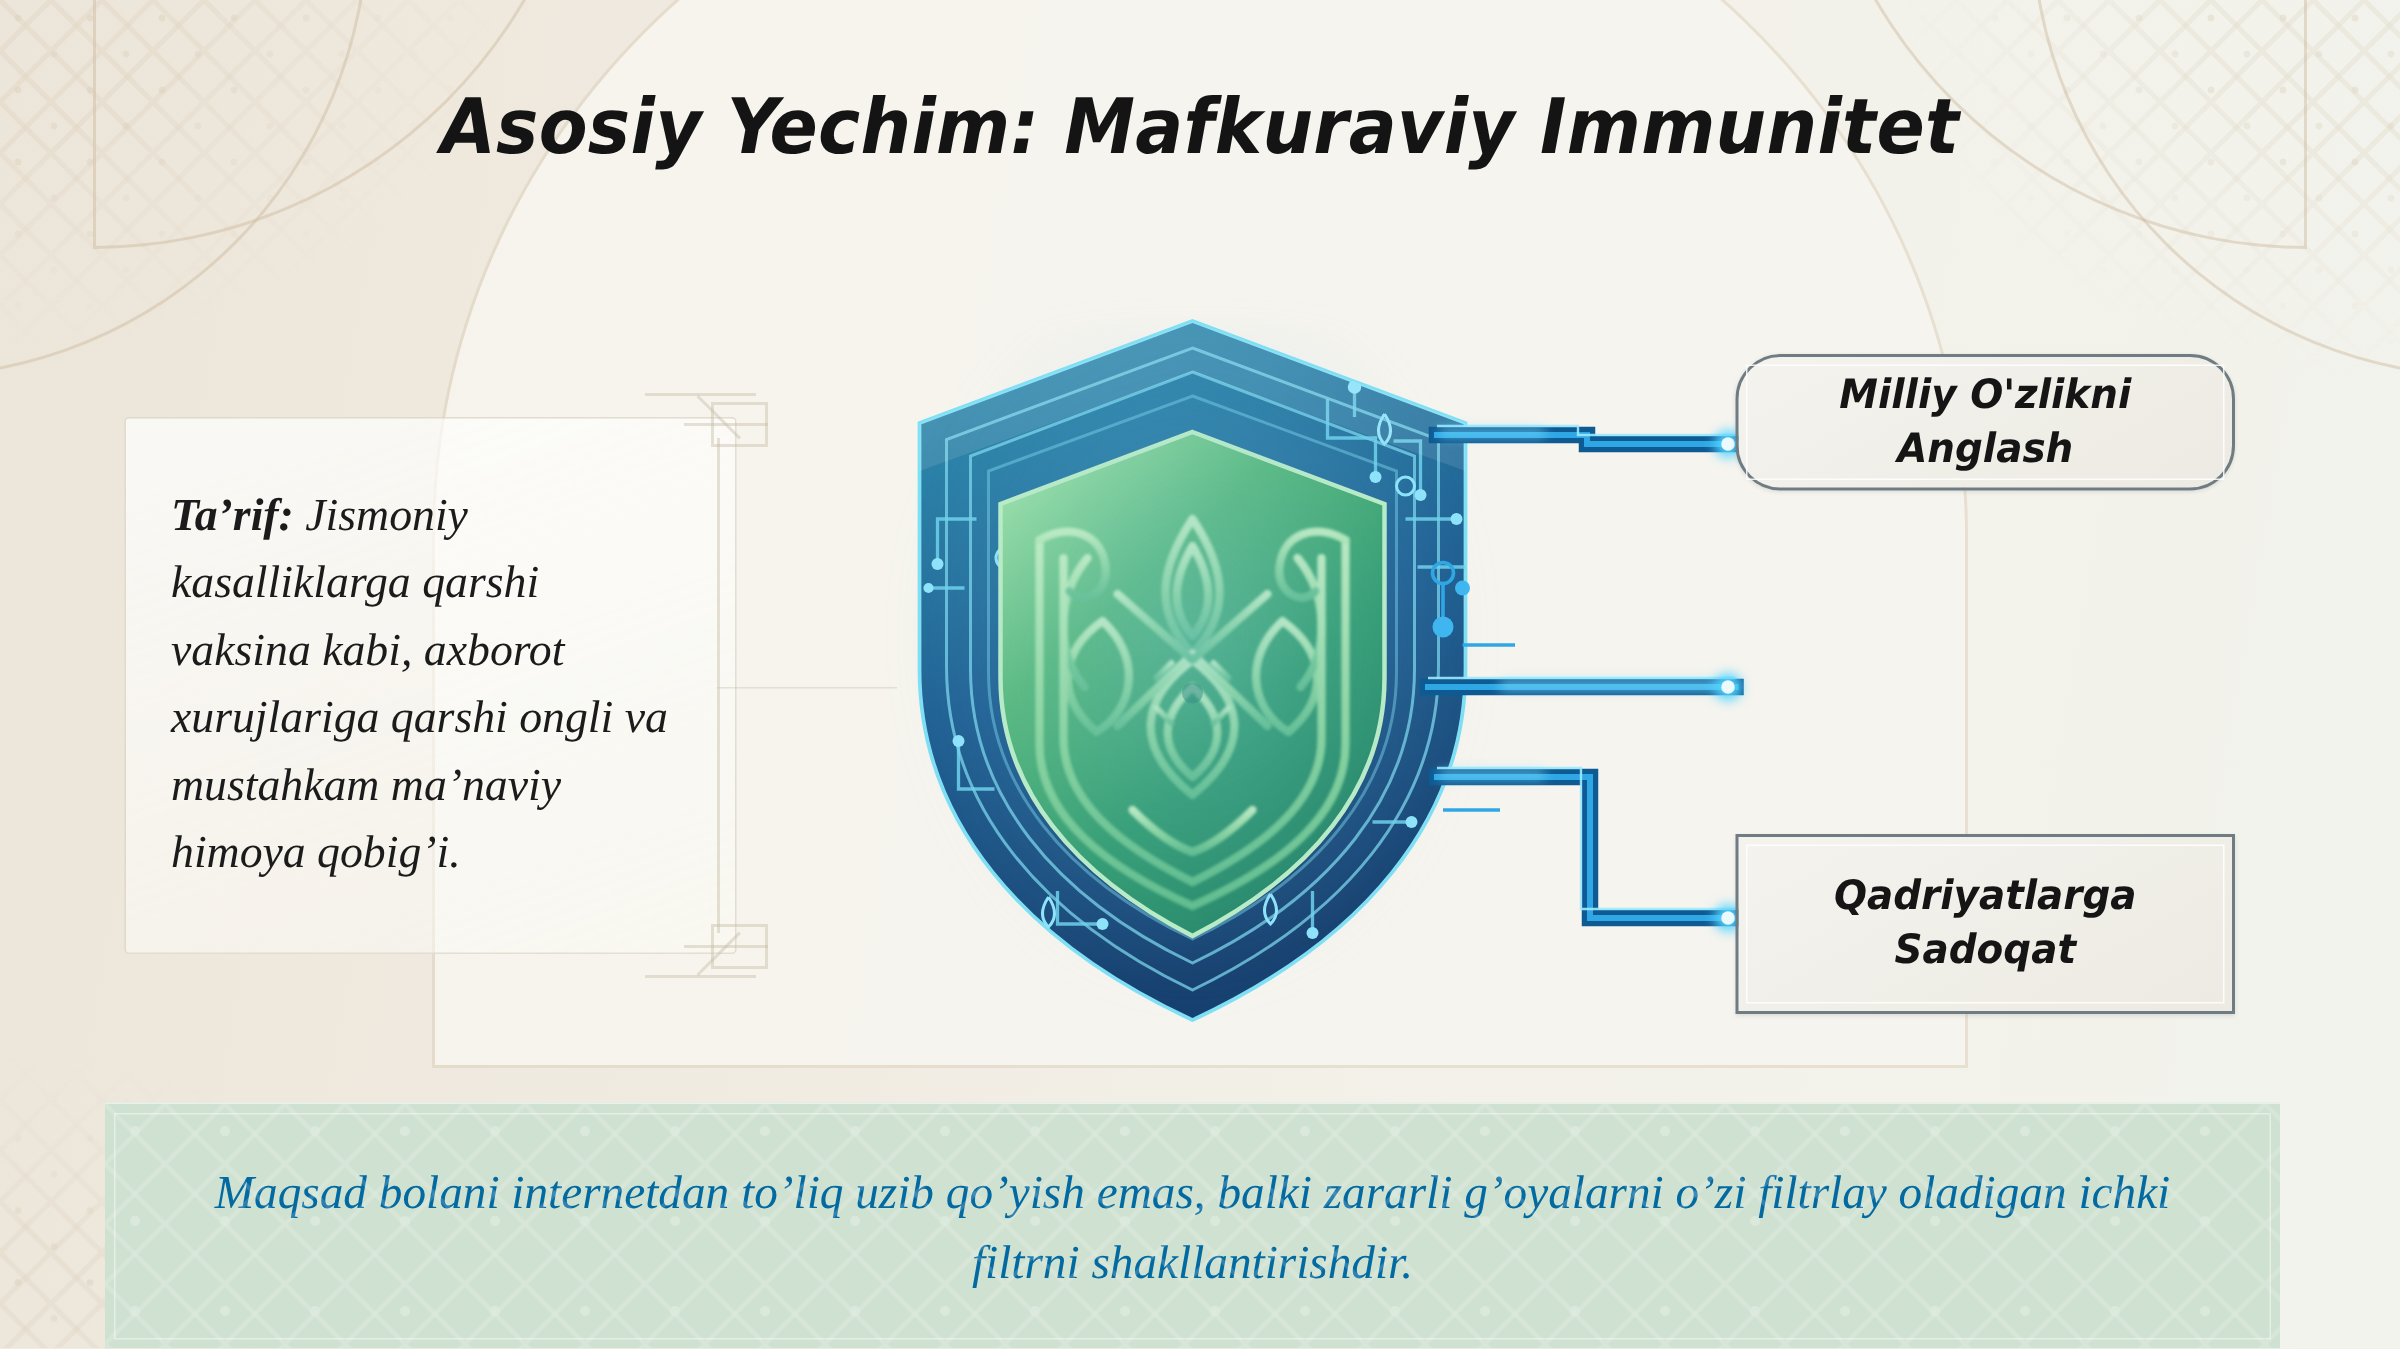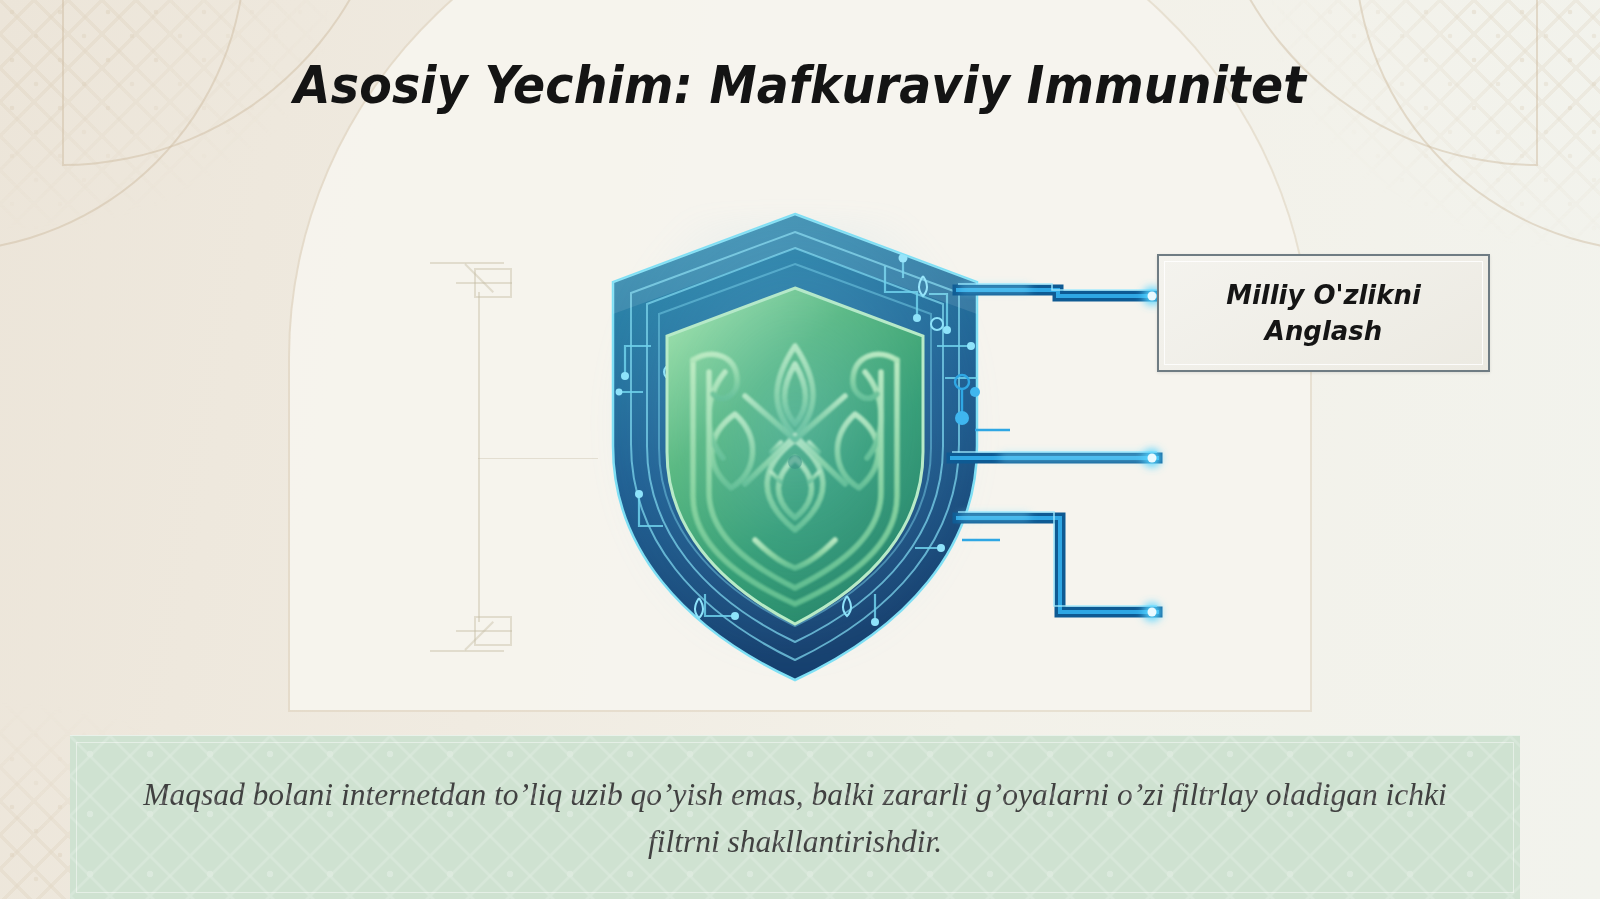--- a/index.html
+++ b/index.html
@@ -110,21 +110,21 @@
     background:linear-gradient(150deg,#f4f3ee 0%,#eceae2 100%);
     border:2px solid #6f7c83;
     box-sizing:border-box;
     display:flex;align-items:center;justify-content:center;
     box-shadow:0 1px 3px rgba(0,0,0,.10);
   }
   .pillar::before{
     content:"";position:absolute;left:5px;top:5px;right:5px;bottom:5px;
     border:1px solid rgba(255,255,255,.85);pointer-events:none;
   }
-  .p1{top:254px;height:118px;}
+  .p1{top:236px;height:91px;border-radius:30px;}
   .p2{top:404px;height:112px;}
   .p3{top:556px;height:120px;}
   .pillar-label{
     font-family:"DejaVu Sans","Liberation Sans",sans-serif;
     font-weight:bold;font-size:27px;line-height:36px;color:#151515;
     text-align:center;transform:scaleX(.96);position:relative;
   }
 
   
   .banner{
@@ -143,41 +143,44 @@
     content:"";position:absolute;inset:0;opacity:.30;pointer-events:none;
     background-image:
       radial-gradient(circle at 20px 18px, rgba(255,255,255,.85) 0 3px, transparent 3.6px),
       linear-gradient(45deg,transparent 47%, rgba(255,255,255,.55) 48% 52%, transparent 53%),
       linear-gradient(-45deg,transparent 47%, rgba(255,255,255,.55) 48% 52%, transparent 53%);
     background-size:60px 60px,40px 40px,40px 40px;
   }
   .banner-text{
     position:relative;
     font-family:"Liberation Serif","DejaVu Serif",serif;
-    font-size:31.5px;line-height:47px;color:#404040;text-align:center;
+    font-size:31.5px;line-height:47px;color:#0369a1;text-align:center;
     max-width:1320px;
   }
 </style>
 </head>
 <body>
 
 <div id="stage">
 
   <div class="bg-base"></div>
   <div class="bg-arch"></div>
   <div class="scallop sc-tl"></div>
   <div class="scallop sc-tl2"></div>
   <div class="scallop sc-tr"></div>
   <div class="scallop sc-tr2"></div>
   <div class="orn orn-tl"></div>
   <div class="orn orn-tr"></div>
   <div class="orn orn-bl"></div>
 
   <div class="title">Asosiy Yechim: Mafkuraviy Immunitet</div>
 
+  <div class="def-card">
+    <div class="def-text"><b>Ta’rif:</b><span> Jismoniy kasalliklarga qarshi vaksina kabi, axborot xurujlariga qarshi ongli va mustahkam ma’naviy himoya qobig’i.</span></div>
+  </div>
   <div class="def-frame">
     <i class="fv"></i>
       <i class="fh1"></i>
       <i class="fh2"></i>
       <i class="fh3"></i>
       <i class="fh4"></i>
     <span class="fd fd1"></span>
       <span class="fd fd2"></span>
     <span class="fbox fbox1"></span>
       <span class="fbox fbox2"></span>
@@ -349,18 +352,21 @@
     </g>
     <g fill="#3fb6ef">
       <circle cx="975" cy="392" r="5"></circle>
       <circle cx="962" cy="418" r="7"></circle>
     </g>
   </svg>
 
   <div class="pillar p1">
     <div class="pillar-label">Milliy O'zlikni Anglash</div>
   </div>
+  <div class="pillar p3">
+    <div class="pillar-label">Qadriyatlarga Sadoqat</div>
+  </div>
 
   <div class="banner">
     <div class="banner-text">Maqsad bolani internetdan to’liq uzib qo’yish emas, balki zararli g’oyalarni o’zi filtrlay oladigan ichki filtrni shakllantirishdir.</div>
   </div>
 
 </div>
 
 </body></html>

